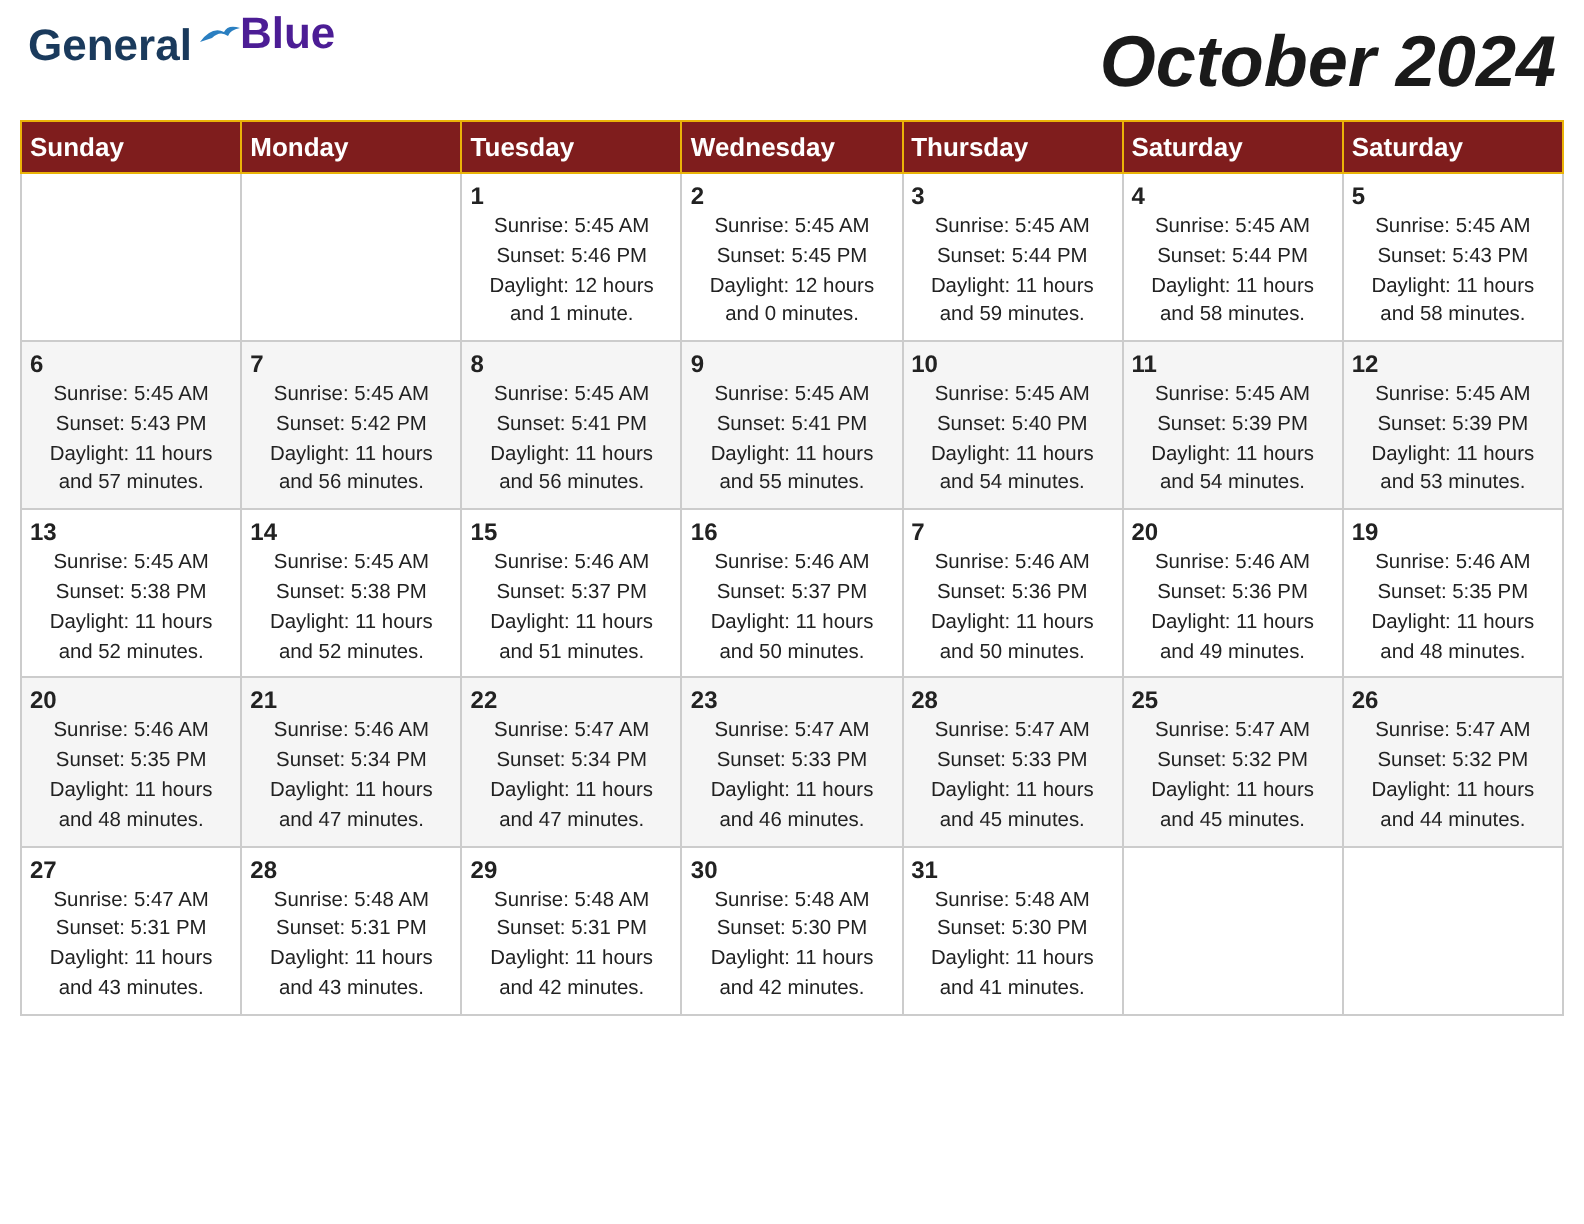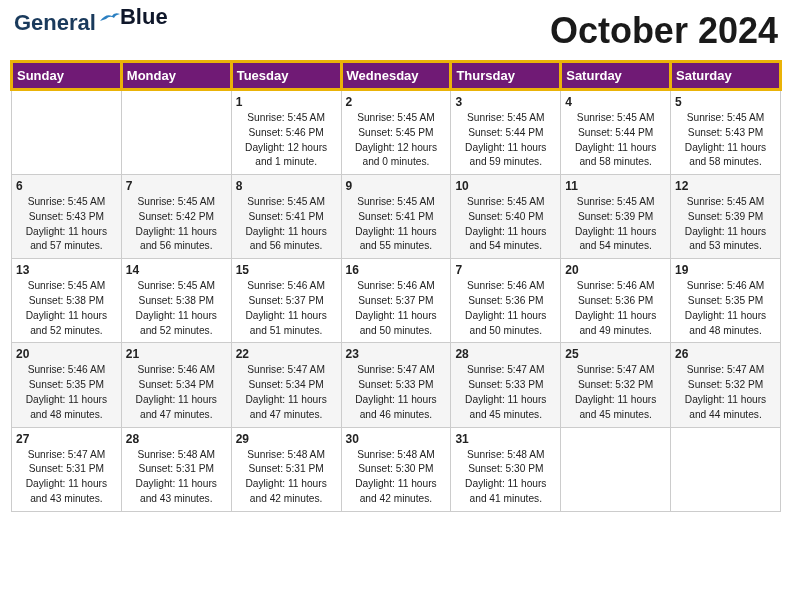--- a/index.html
+++ b/index.html
@@ -22,38 +22,39 @@
       flex-direction: row;
       align-items: flex-start;
     }
     .title-area {
       text-align: right;
     }
     .month-title {
       font-size: 36px;
       font-weight: bold;
       color: #1a1a1a;
+      font-style: italic;
     }
     .location {
       font-size: 15px;
       color: #333;
     }
     .calendar-table {
       width: 100%;
       border-collapse: collapse;
       border: 1px solid #ccc;
     }
     .calendar-table th {
-      background-color: #701a75;
+      background-color: #7f1d1d;
       color: #fff;
       font-size: 13px;
       font-weight: bold;
       padding: 5px 4px;
       text-align: left;
-      border: 3px solid #eab308;
+      border: 1px solid #eab308;
     }
     .calendar-table td {
       vertical-align: top;
       border: 1px solid #ccc;
       padding: 4px;
       font-size: 10.5px;
       color: #222;
       background: #fff;
       min-height: 80px;
       width: calc(100% / 7);
@@ -81,21 +82,21 @@
 <body>
 
 <div class="header">
   <div class="logo">
     <div style="display:flex;align-items:center;">
       <span style="font-size:22px;font-weight:bold;color:#1a3a5c;">General</span>
       <svg width="22" height="16" viewBox="0 0 22 16" style="margin-left:2px;margin-top:-8px;">
         <path d="M2,10 Q8,2 14,5 Q16,1 22,3 Q17,4 16,7 Q12,4 8,8 Z" fill="#2a7fc1"></path>
       </svg>
     </div>
-    <span style="font-size:22px;font-weight:bold;color:#0f172a;margin-top:-6px;">Blue</span>
+    <span style="font-size:22px;font-weight:bold;color:#4c1d95;margin-top:-6px;">Blue</span>
   </div>
   <div class="title-area">
     <div class="month-title">October 2024</div>
   </div>
 </div>
 
 <table class="calendar-table">
   <thead>
     <tr>
     <th>Sunday</th>

